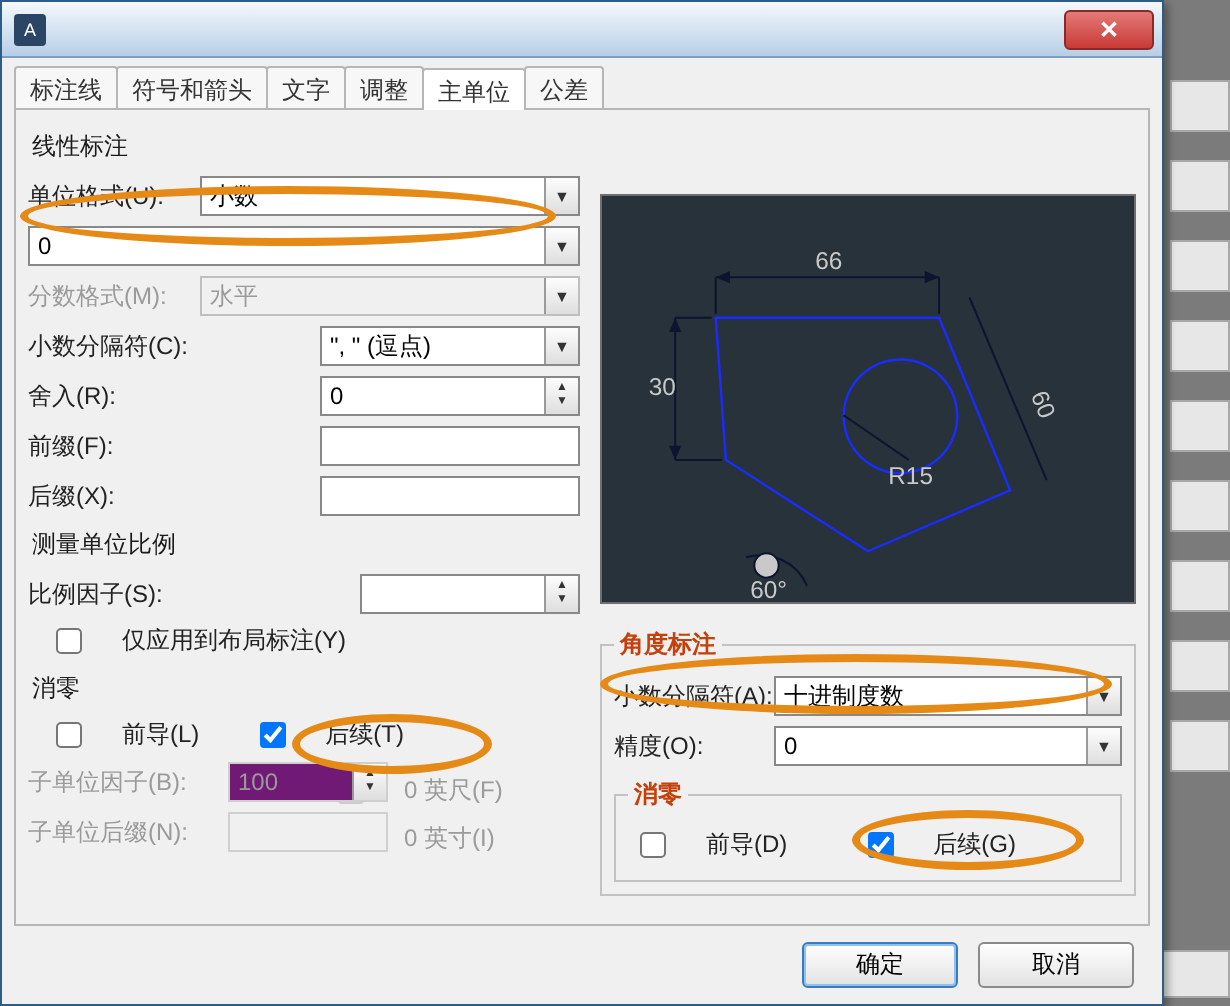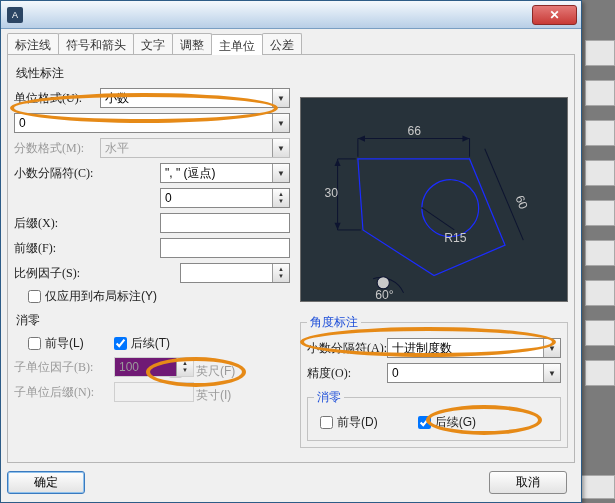--- a/index.html
+++ b/index.html
@@ -44,52 +44,52 @@
 
   .panel { flex:1; background:#f0f0f0; border:1px solid #b6b6b6; border-top:none; padding:6px; position:relative; }
 
   .cols { display:flex; gap:10px; }
   .leftcol { width:276px; }
   .rightcol { flex:1; display:flex; flex-direction:column; }
 
   .group-title { margin:4px 0 4px 2px; color:#1a1a1a; }
 
   .row { display:flex; align-items:center; height:24px; margin:1px 0; }
-  .row label.lbl { width:86px; color:#222;font-family:Liberation Serif, serif; }
+  .row label.lbl { width:86px; color:#222; }
   .row.disabled label.lbl, .row.disabled .value, .row.disabled input { color:#9a9a9a; }
   .combo, .textbox, .spin {
     height:20px; border:1px solid #888; background:#fff; display:flex; align-items:center;
     padding:0 4px; position:relative; flex:1;
   }
   .combo.disabled { background:#f0f0f0; color:#9a9a9a; border-color:#bfbfbf;}
   .combo .arrow, .spin .arrows {
     position:absolute; right:0; top:0; height:100%; width:17px;
     background:linear-gradient(#fdfdfd,#dedede); border-left:1px solid #9a9a9a;
     display:flex; align-items:center; justify-content:center; font-size:8px; color:#333;
   }
   .spin .arrows { flex-direction:column; font-size:6px; line-height:7px;}
   .spin input, .textbox input { border:none; outline:none; width:100%; background:transparent; }
   .combo .value { pointer-events:none; }
 
-  .checkbox-row { display:flex; align-items:center; gap:4px; height:20px; }
+  .checkbox-row { display:flex; align-items:center; gap:20px; height:20px; }
   .checkbox-row input[type=checkbox]{ width:13px;height:13px; }
   .checkbox-row label { color:#222; }
   .checkbox-row.disabled label { color:#9a9a9a; }
 
   fieldset.box { border:1px solid #c2c2c2; padding:4px 6px 6px 6px; margin-top:6px; }
-  fieldset.box legend { padding:0 3px; color:#1d4ed8; }
+  fieldset.box legend { padding:0 3px; color:#c2410c;font-weight:bold; }
 
   
   .preview {
     height:205px; background:#27323a; border:1px solid #6e6e6e; position:relative; overflow:hidden;margin-top:36px;
   }
   .preview svg { width:100%; height:100%; }
 
   
-  .btnbar { display:flex; justify-content:space-between; gap:10px; padding:8px 8px 2px 0;}
+  .btnbar { display:flex; justify-content:flex-end; gap:10px; padding:8px 8px 2px 0;}
   .btn {
     width:78px; height:23px; border:1px solid #8a8a8a; border-radius:3px;
     background:linear-gradient(#fefefe,#e3e3e3); display:flex;align-items:center;justify-content:center;
     cursor:pointer;
   }
   .btn.default { border:1px solid #3a7abf; box-shadow:0 0 0 1px #8fc1ec inset; }
 
   
   .ring {
     position:absolute; border:4px solid #e68a17; border-radius:50%;
@@ -165,40 +165,42 @@
 
           <div class="row">
             <label class="lbl">小数分隔符(C):</label>
             <div class="combo" style="flex:0 0 130px;margin-left:auto;">
               <span class="value">", "  (逗点)</span>
               <span class="arrow">▼</span>
             </div>
           </div>
 
           <div class="row">
+            <label class="lbl">舍入(R):</label>
             <div class="spin" style="flex:0 0 130px;margin-left:auto;">
               <input value="0" style="">
               <span class="arrows">▲<br>▼</span>
             </div>
           </div>
 
           <div class="row">
+            <label class="lbl">前缀(F):</label>
+            <div class="textbox" style="flex:0 0 130px;margin-left:auto;">
+              <input value="" style="">
+            </div>
+          </div>
+
+          <div class="row">
             <label class="lbl">后缀(X):</label>
             <div class="textbox" style="flex:0 0 130px;margin-left:auto;">
               <input value="" style="">
             </div>
           </div>
 
-          <div class="row">
-            <label class="lbl">前缀(F):</label>
-            <div class="textbox" style="flex:0 0 130px;margin-left:auto;">
-              <input value="" style="">
-            </div>
-          </div>
-
+          <div class="group-title" style="margin-top:4px">测量单位比例</div>
           <div class="row">
             <label class="lbl">比例因子(S):</label>
             <div class="spin" style="flex:0 0 110px;margin-left:auto;">
               <input style="text-align: right;" value="1">
               <span class="arrows">▲<br>▼</span>
             </div>
           </div>
           <div class="checkbox-row" style="margin-left:14px">
             <input type="checkbox" style="">
             <label>仅应用到布局标注(Y)</label>

